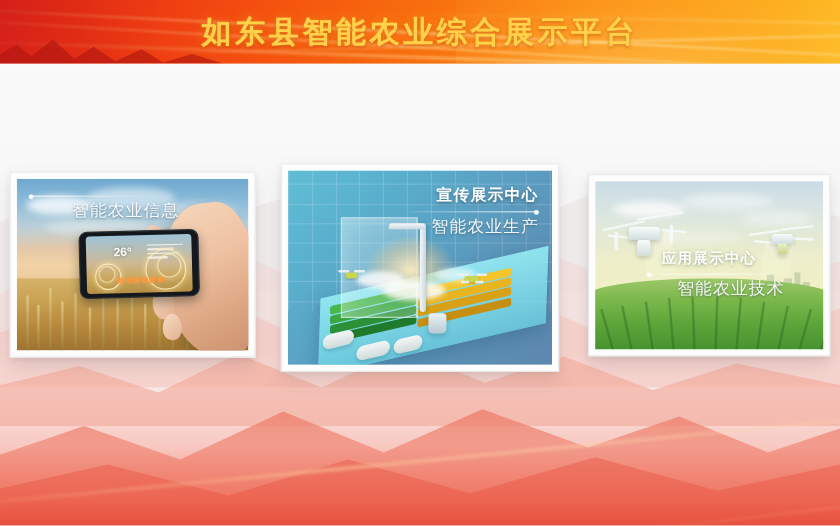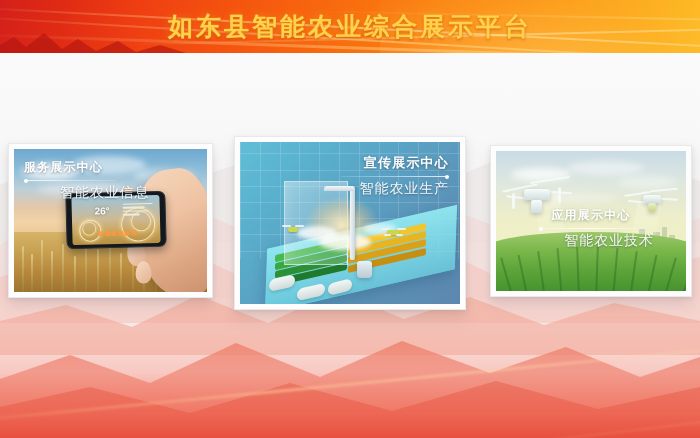--- a/index.html
+++ b/index.html
@@ -315,21 +315,20 @@
               <span class="c1-chip"></span>
               <span class="c1-chip"></span>
             <span class="c1-chip"></span>
               <span class="c1-chip"></span>
               <span class="c1-chip"></span>
           </div>
         </div>
       </div>
 
       <div class="caption">
-        <div class="cap-title">服务展示中心</div>
         <div class="cap-rule"></div>
         <div class="cap-sub">智能农业信息</div>
       </div>
     </div>
   </section>
 
   <section class="card" id="card3">
     <div class="inner">
       <div class="c3-sky"></div>
       <div class="c3-cloud" style="left:8%;  top:12%; width:60px; height:13px;"></div>

